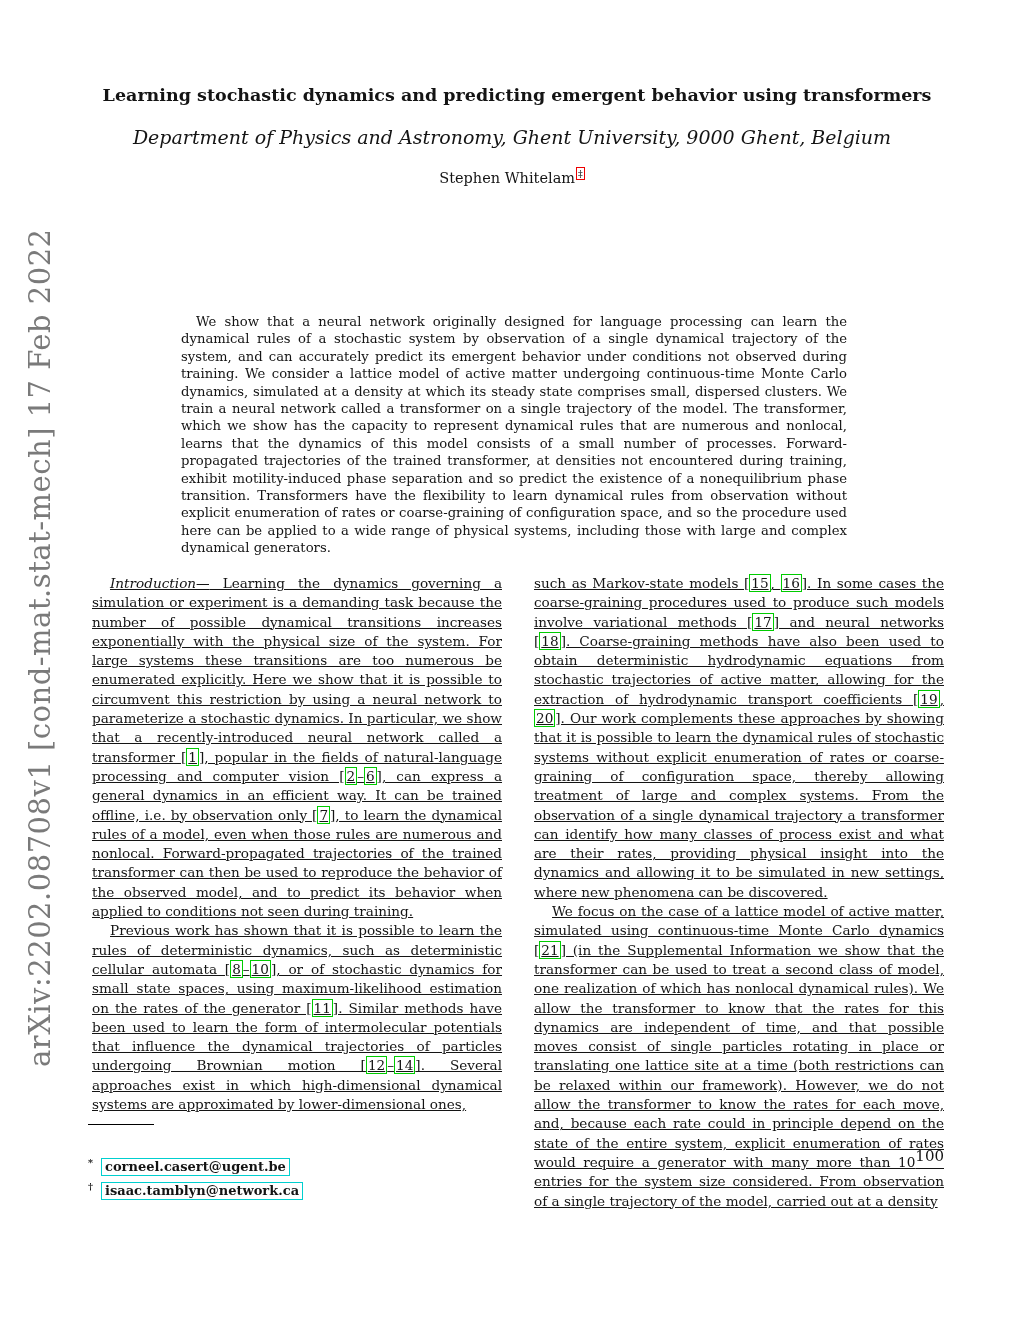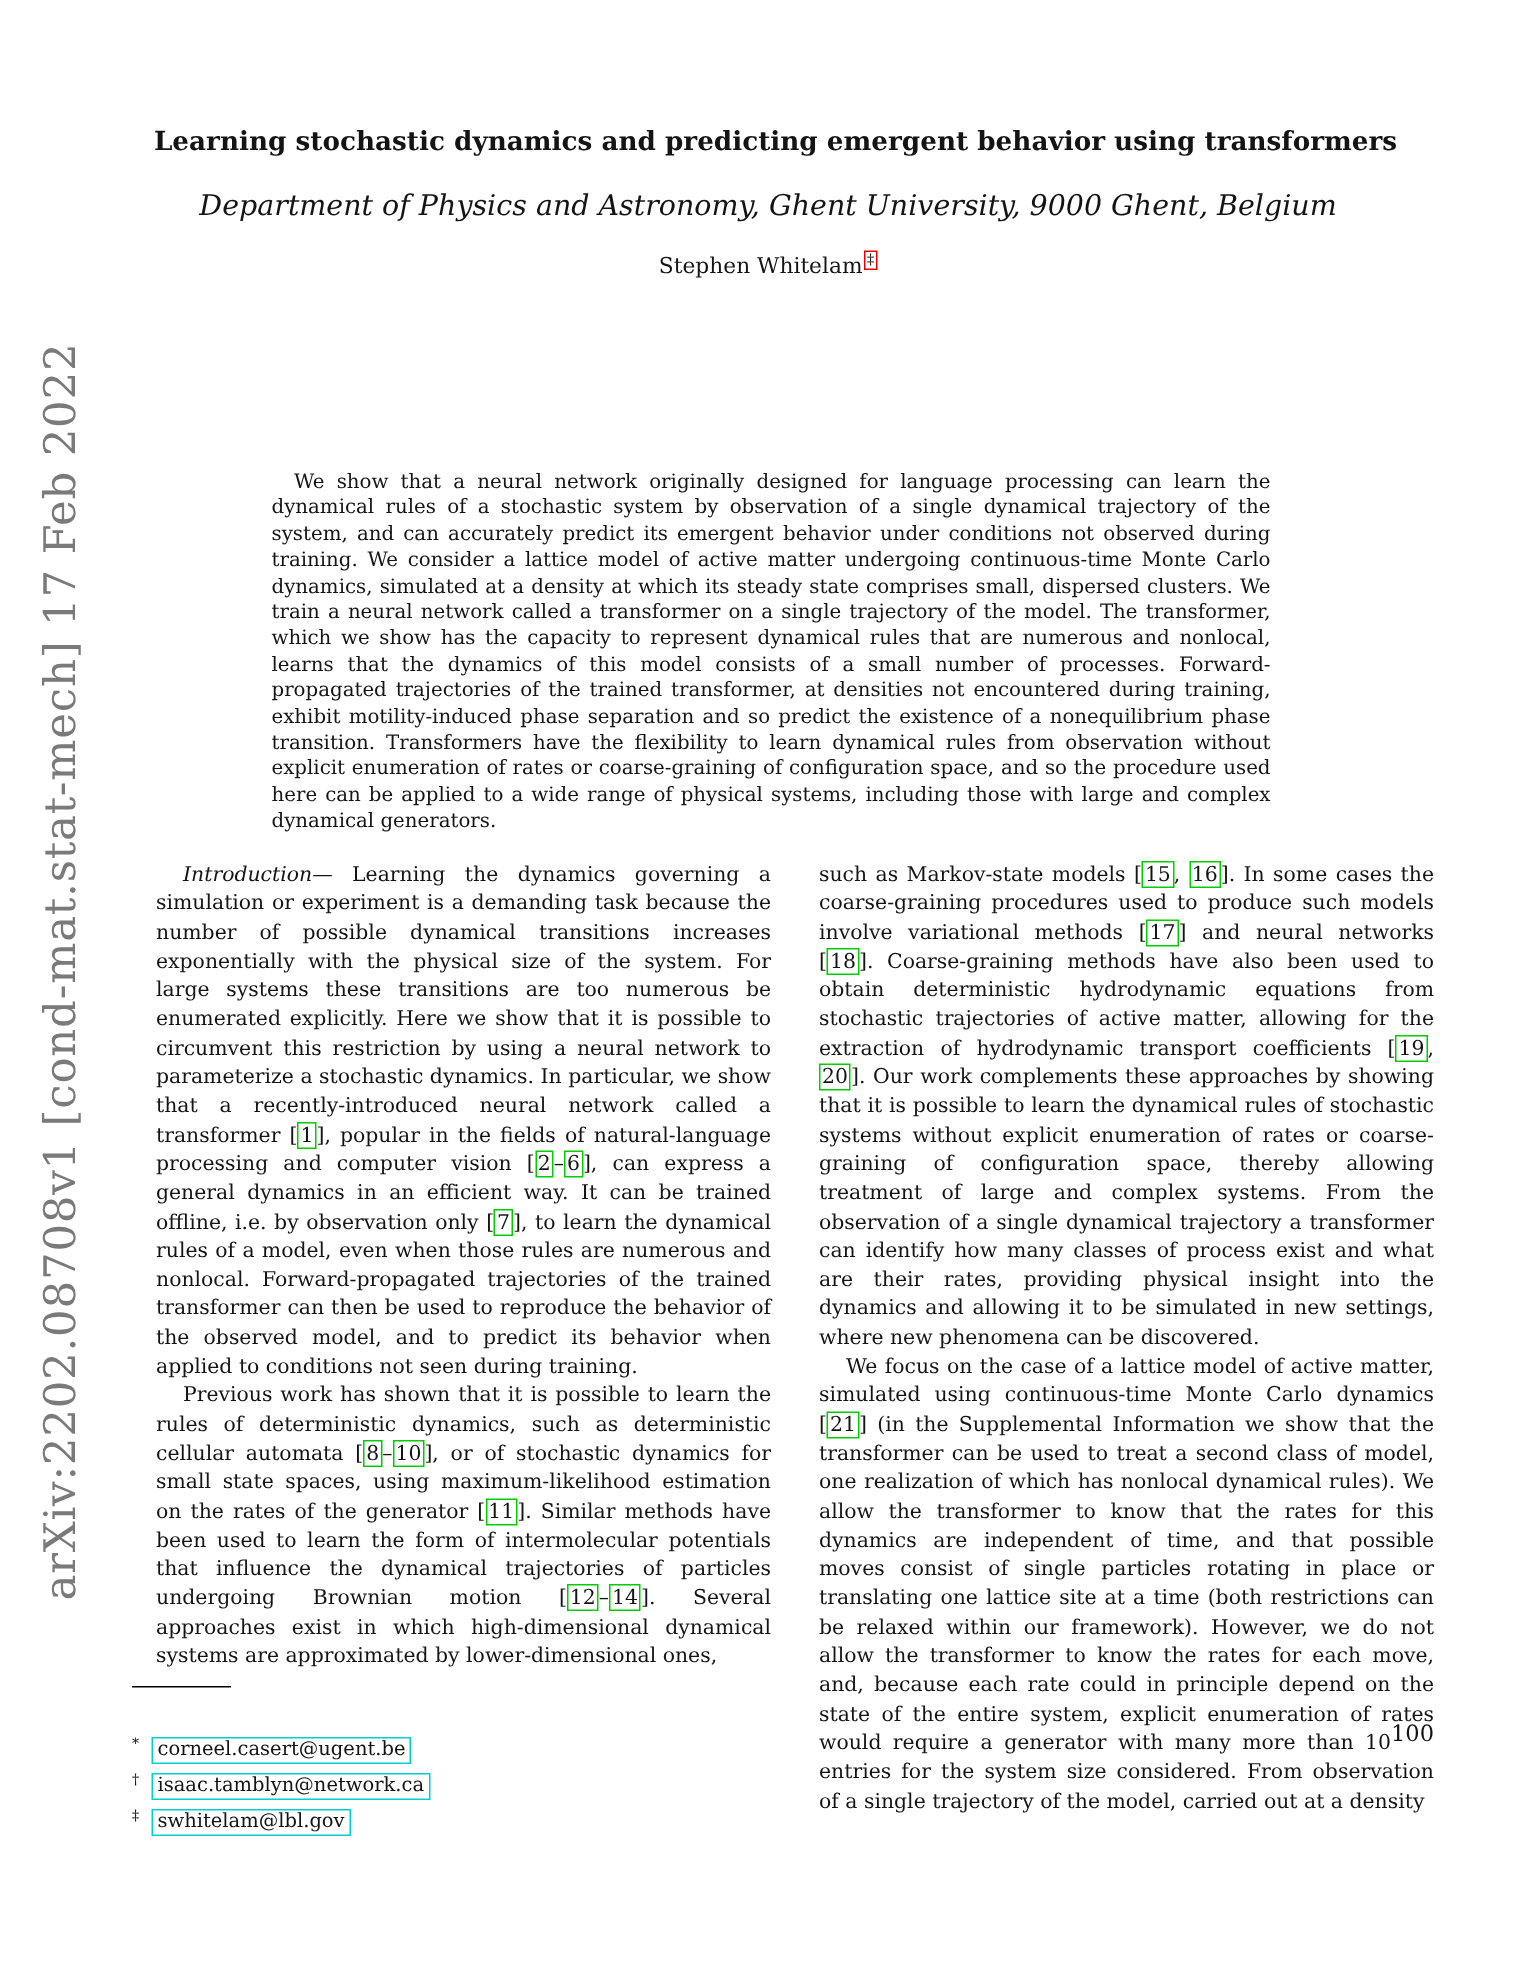--- a/index.html
+++ b/index.html
@@ -61,24 +61,25 @@
     top: 313px; left: 181px;
     width: 666px;
     text-align: justify;
     text-indent: 15px;
     font-size: 13.2px;
     line-height: 17.4px;
   }
 
   .columns {
     position: absolute;
-    top: 574px; left: 104px;
+    top: 574px; left: 92px;
     width: 852px;
     display: flex;
     gap: 32px;
+    text-decoration: underline;
   }
   .col { flex: 1 1 0; }
   .para {
     margin: 0;
     text-align: justify;
     font-size: 13.6px;
     line-height: 19.3px;
   }
   .indent { text-indent: 18px; }
 
@@ -92,21 +93,21 @@
   .footnotes {
     position: absolute;
     left: 88px; top: 1124px;
     width: 414px;
   }
   .fn-rule {
     width: 66px;
     border-top: 1.3px solid #000;
     margin-bottom: 28px;
   }
-  .footnote { font-size: 13px; line-height: 19.5px; white-space: nowrap; }
+  .footnote { font-size: 13px; line-height: 19.5px; white-space: nowrap; font-weight: bold; }
   .fn-marker {
     display: inline-block;
     font-size: 9.5px;
     vertical-align: super;
     margin-right: 5px;
     width: 8px;
   }
   .email-box {
     border: 1.5px solid var(--email-cyan, #00cfcf);
     padding: 0 3px 1px 3px;
@@ -143,16 +144,13 @@
 </div>
 
 <div class="footnotes">
   <div class="fn-rule"></div>
   <div class="footnote">
     <span class="fn-marker">*</span><span class="email-box">corneel.casert@ugent.be</span>
   </div>
   <div class="footnote">
     <span class="fn-marker">†</span><span class="email-box">isaac.tamblyn@network.ca</span>
   </div>
-  <div class="footnote">
-    <span class="fn-marker">‡</span><span class="email-box">swhitelam@lbl.gov</span>
-  </div>
 </div>
 
 </body></html>

